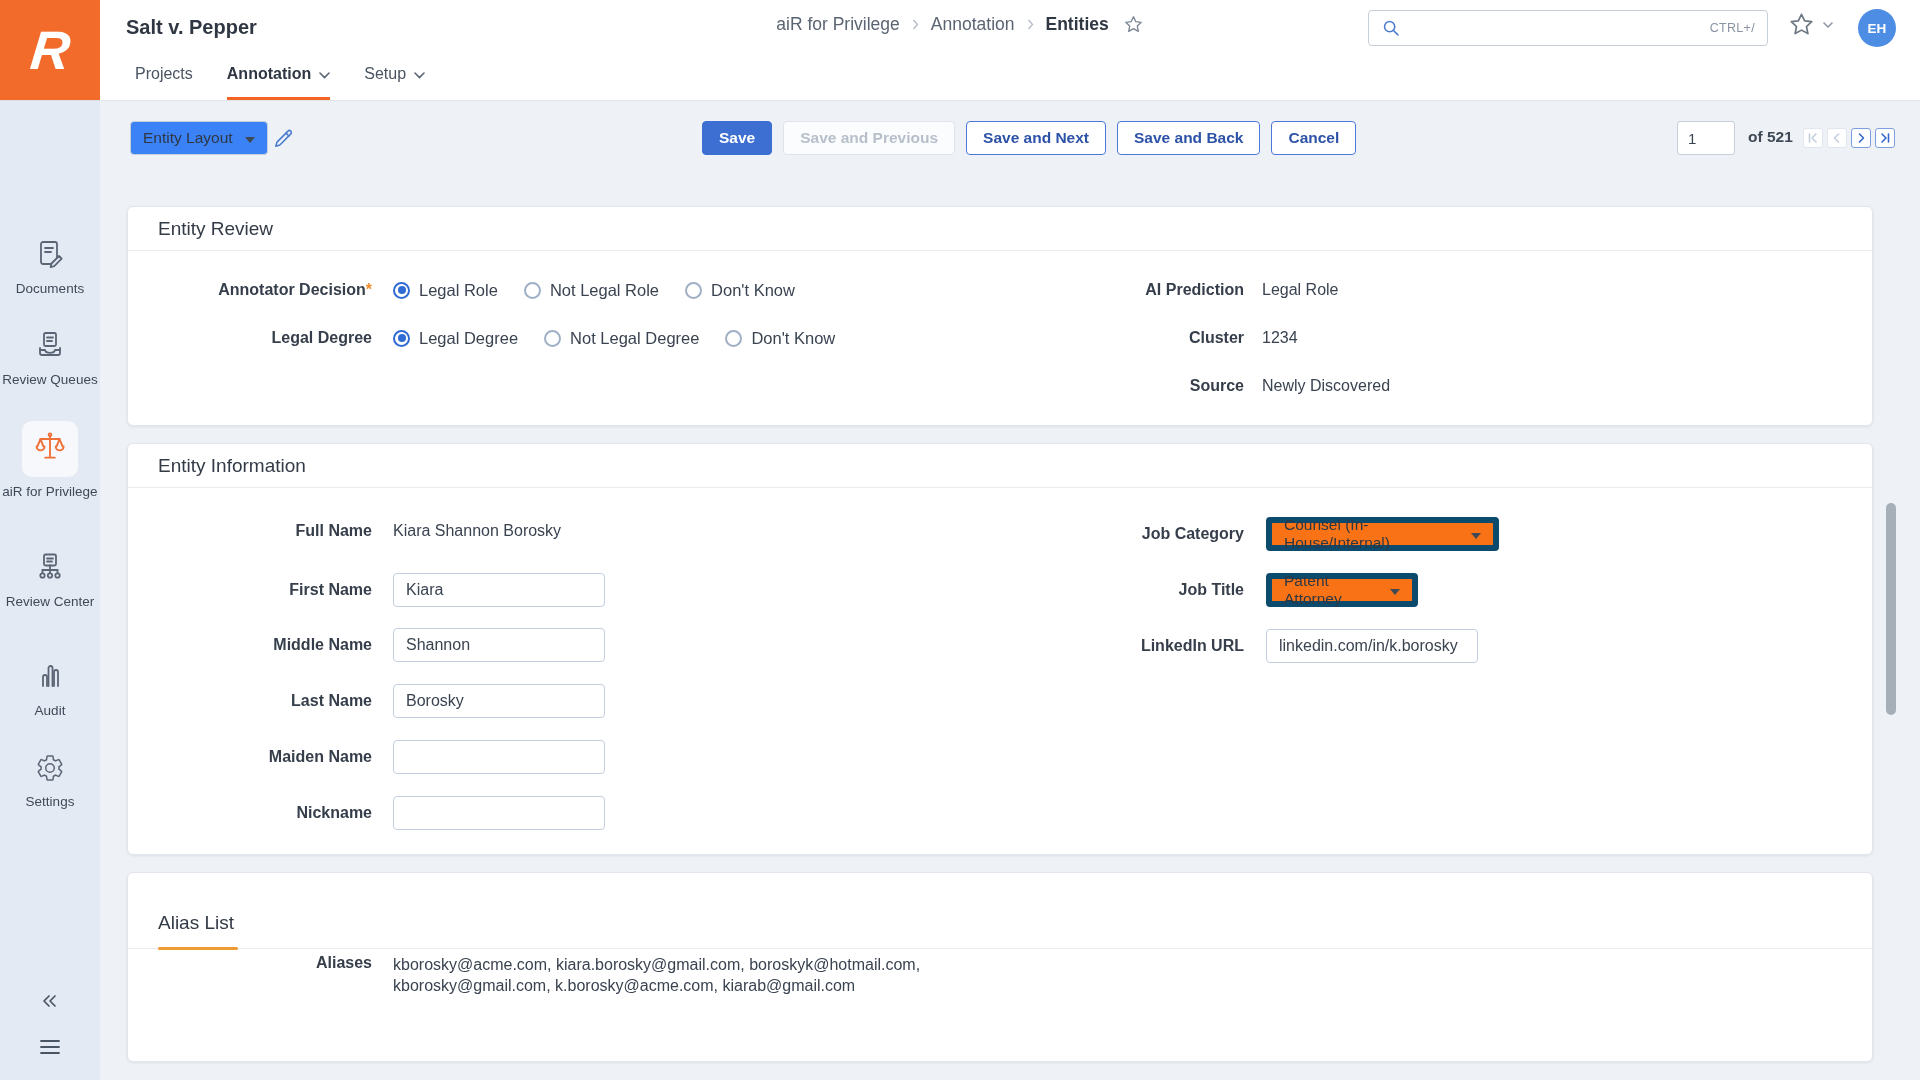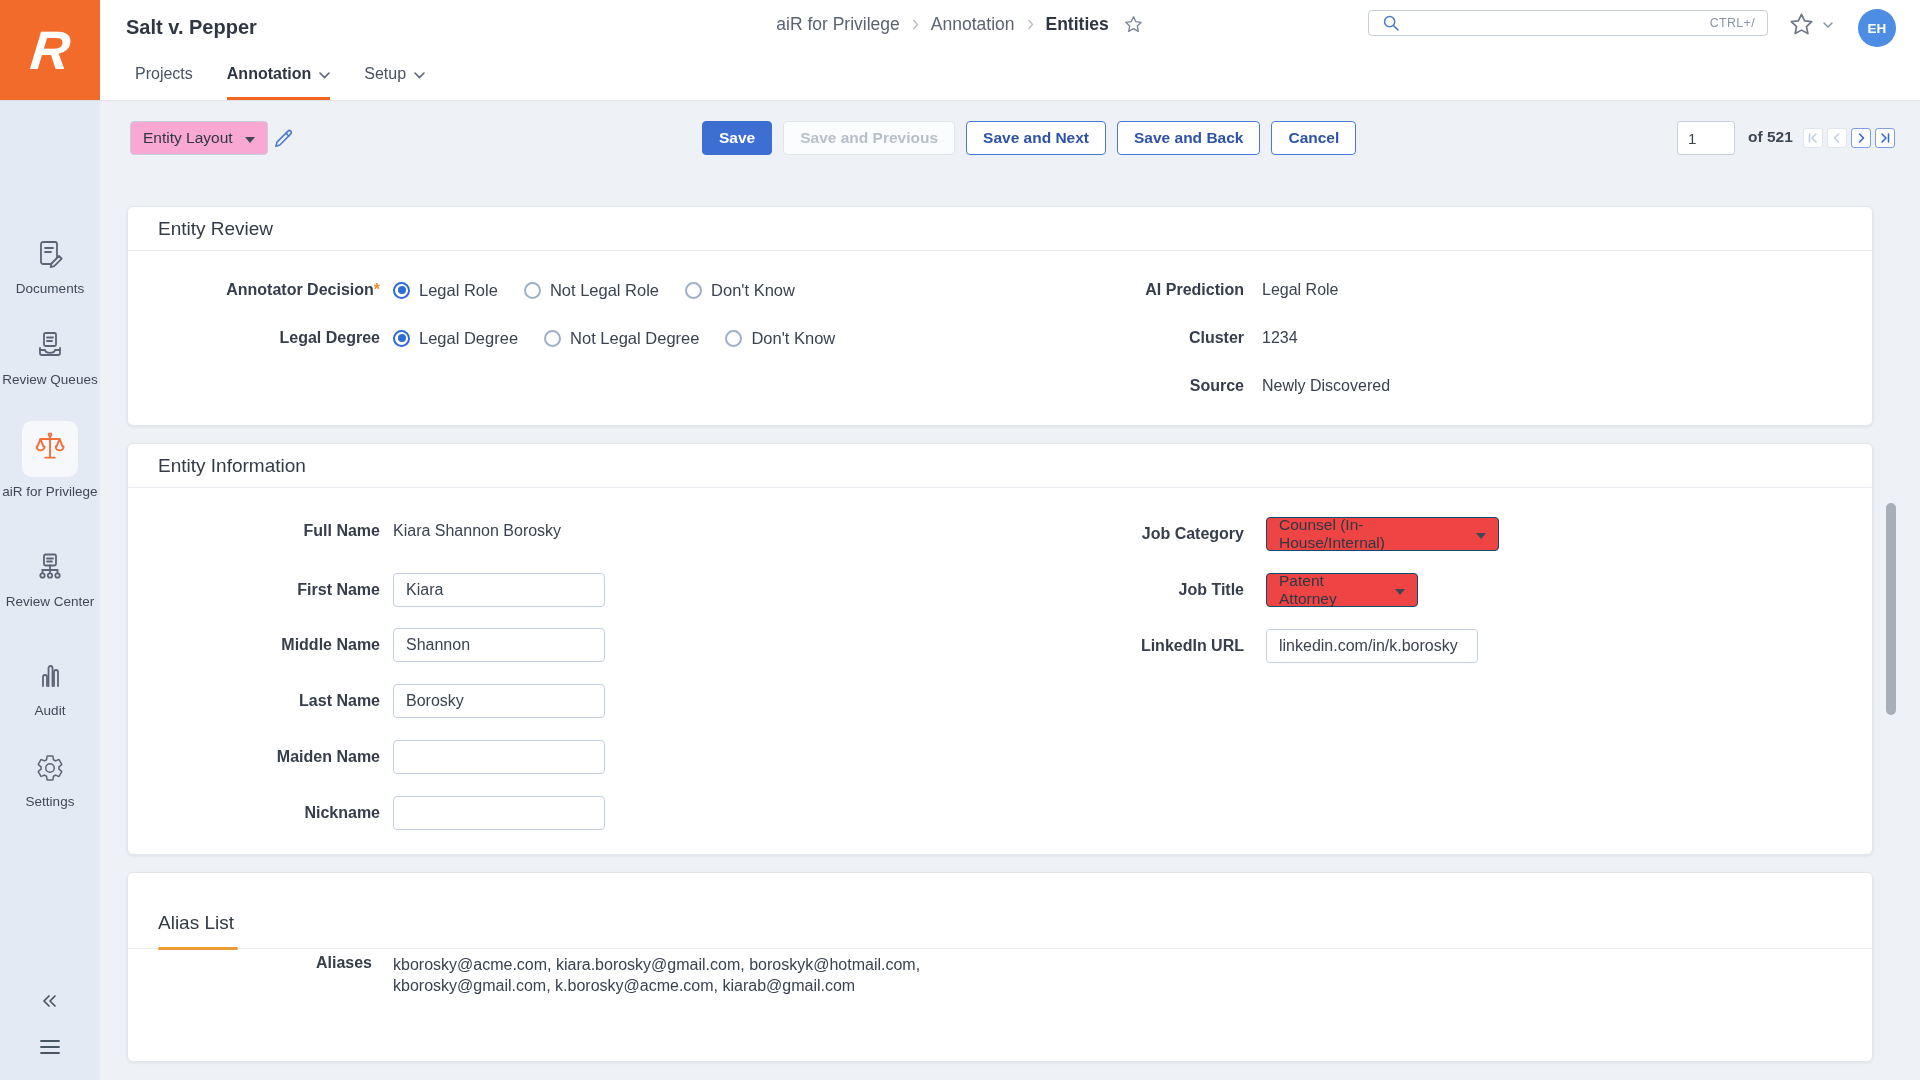--- a/index.html
+++ b/index.html
@@ -19,41 +19,41 @@
     padding-bottom:12px; cursor:pointer; }
   .tab.active { font-weight:700; color:#2f3743; border-bottom:3px solid #f26522; padding-bottom:9px; }
 
   .breadcrumb { position:absolute; left:0; top:0; width:1920px; height:48px; display:flex;
     align-items:center; justify-content:center; gap:12px; pointer-events:none; }
   .breadcrumb > * { pointer-events:auto; }
   .crumb { font-size:17.5px; color:#5a6472; }
   .crumb.current { color:#2f3743; font-weight:700; }
   .crumb-sep { display:flex; align-items:center; }
 
-  .search { position:absolute; left:1368px; top:10px; width:400px; height:26px; background:#fff;
+  .search { position:absolute; left:1368px; top:10px; width:400px; height:36px; background:#fff;
     border:1px solid #c7cfdb; border-radius:4px; display:flex; align-items:center; padding:0 12px; gap:10px; }
   .search input { flex:1; border:none; outline:none; font-size:15px; color:#3a4350; background:transparent; }
   .search .hint { font-size:12.5px; color:#8a94a3; letter-spacing:.3px; }
 
   .fav-group { position:absolute; left:1788px; top:11px; display:flex; align-items:center; gap:8px; }
   .avatar { position:absolute; left:1858px; top:9px; width:38px; height:38px; border-radius:50%;
     background:#4d8de4; color:#fff; font-size:13.5px; font-weight:700; display:flex;
     align-items:center; justify-content:center; }
 
   
   .sidebar { position:absolute; left:0; top:100px; width:100px; height:980px; background:#e4eaf3; }
   .side-item { position:absolute; left:0; width:100px; text-align:center; cursor:pointer; }
   .side-item .lbl { margin-top:6px; font-size:13.5px; color:#3f4a59; line-height:1.4; }
   .side-item svg { display:inline-block; }
   .active-tile { width:56px; height:56px; margin:0 auto; background:rgba(255,255,255,.68);
     border-radius:10px; display:flex; align-items:center; justify-content:center; }
   .side-bottom { position:absolute; left:0; width:100px; text-align:center; cursor:pointer; color:#4a5563; }
 
   
-  .layout-btn { position:absolute; left:130px; top:121px; height:34px; background:#f9a8d4;
+  .layout-btn { position:absolute; left:130px; top:121px; height:34px; background:#3b82f6;
     border:1px solid #c7cfdb; border-radius:4px; display:flex; align-items:center; gap:12px;
     padding:0 12px; font-size:15.5px; color:#2f3743; cursor:pointer; }
   .edit-pencil { position:absolute; left:272px; top:127px; cursor:pointer; }
 
   .btn-row { position:absolute; left:702px; top:121px; display:flex; gap:11px; }
   .btn { height:34px; border-radius:4px; font-size:15.5px; font-weight:600; padding:0 16px;
     display:flex; align-items:center; cursor:pointer; font-family:"Liberation Sans",sans-serif; }
   .btn.primary { background:#3d6fd3; border:1px solid #3d6fd3; color:#fff; }
   .btn.disabled { background:#fbfcfd; border:1px solid #dfe3ea; color:#b6bfca; cursor:default; }
   .btn.outline { background:#fff; border:1px solid #4a78d8; color:#2d52a8; }
@@ -69,39 +69,39 @@
 
   
   .panel { position:absolute; left:127px; width:1746px; background:#fff; border:1px solid #e2e6ec;
     border-radius:6px; box-shadow:0 1px 3px rgba(30,40,60,.08); }
   .panel-hd { position:relative; height:44px; border-bottom:1px solid #e8ebf0; display:flex;
     align-items:center; padding-left:30px; font-size:19px; color:#333b46; }
   .panel-hd .accent { position:absolute; left:30px; bottom:-2px; width:80px; height:3px;
     background:#ed9b32; border-radius:2px; }
   .row { position:absolute; height:34px; display:flex; align-items:center; }
   .flabel { position:absolute; left:0; width:244px; text-align:right; font-size:16px;
-    font-weight:700; color:#353e4a;margin-left:8px; }
+    font-weight:700; color:#353e4a; }
   .flabel-r { position:absolute; left:0; width:1116px; text-align:right; font-size:16px;
     font-weight:700; color:#353e4a; }
   .req { color:#f08c2e; font-weight:700; }
   .val { font-size:16px; color:#3a4350; }
 
   .radios { position:absolute; left:265px; display:flex; align-items:center; gap:26px; height:34px; }
   .radio-opt { display:flex; align-items:center; gap:9px; cursor:pointer; }
   .rdot { width:17px; height:17px; border-radius:50%; border:2px solid #9fb0c6; background:#fff;
     display:flex; align-items:center; justify-content:center; }
   .radio-opt.selected .rdot { border-color:#2e6bd4; }
   .radio-opt.selected .rdot::after { content:""; width:8px; height:8px; border-radius:50%; background:#2e6bd4; }
   .radio-opt .rlbl { font-size:16.5px; color:#3a4350; }
 
   .tinput { height:34px; border:1px solid #c3cfe0; border-radius:4px; padding:0 12px;
     font-size:16px; color:#3a4350; outline:none; font-family:"Liberation Sans",sans-serif; }
-  .dropdown { height:34px; border:1px solid #0c4a6e; border-radius:4px; padding:0 12px;
+  .dropdown { height:34px; border:6px solid #0c4a6e; border-radius:4px; padding:0 12px;
     display:flex; align-items:center; justify-content:space-between; gap:12px; cursor:pointer;
-    font-size:15.5px; color:#2f3743; background:#ef4444; }
+    font-size:15.5px; color:#2f3743; background:#f97316; }
 
   .alias-label { position:absolute; left:0; top:81px; width:244px; text-align:right;
     font-size:16px; font-weight:700; color:#353e4a; }
   .alias-lines { position:absolute; left:265px; top:81px; font-size:16px; color:#3a4350; line-height:21px; }
 
   
   .scroll-thumb { position:absolute; left:1886px; top:503px; width:10px; height:212px;
     background:#a6aeb8; border-radius:5px; }
 </style>
 </head>

